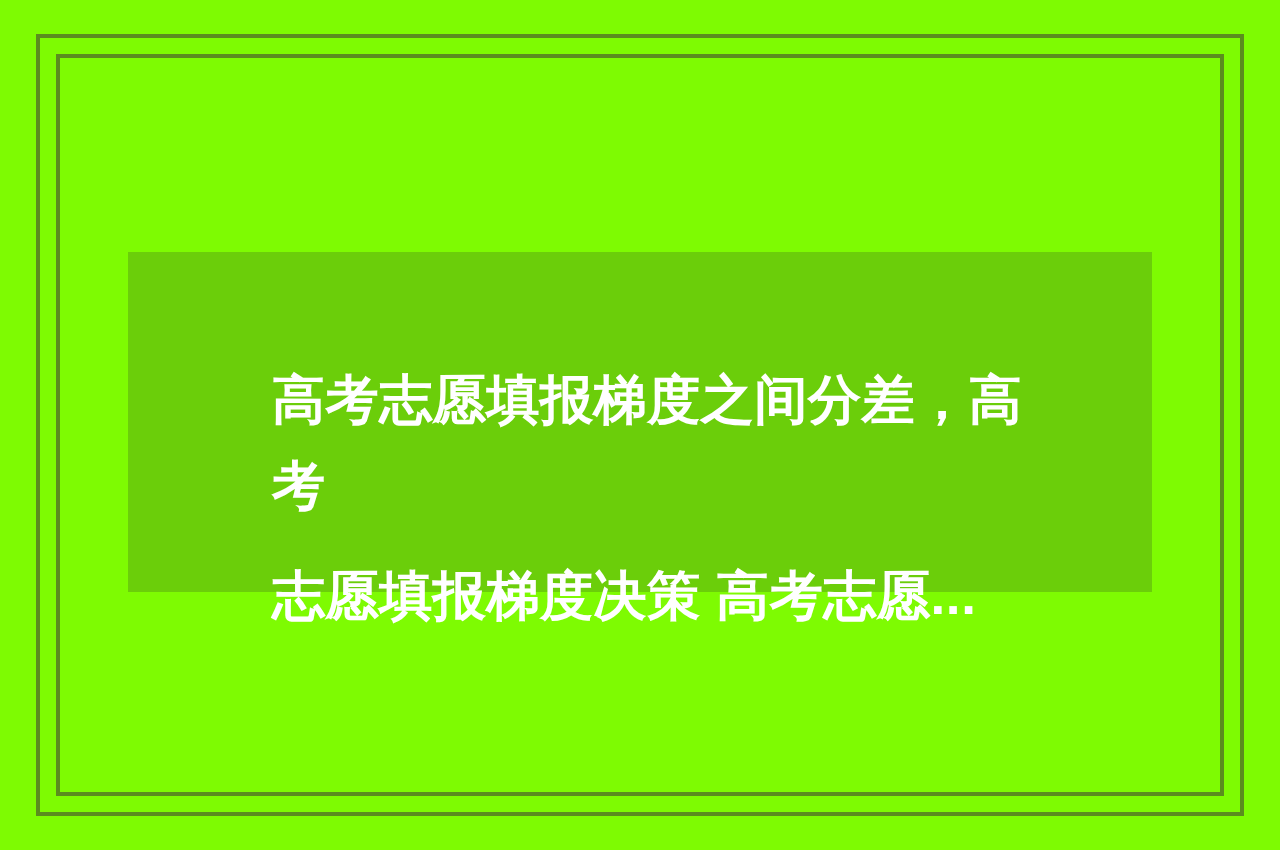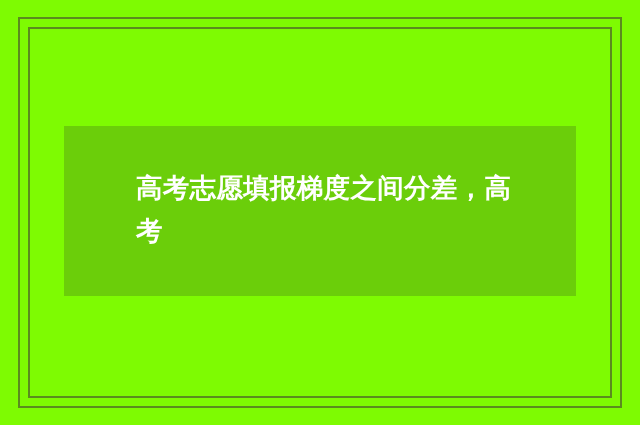--- a/index.html
+++ b/index.html
@@ -65,30 +65,32 @@
     font-size: 26.5px;
     font-weight: bold;
     line-height: 43px;
     letter-spacing: 0.3px;
     white-space: normal;
     word-break: break-all;
     text-align: left;
   }
   .caption-line {
     display: block;
+    margin-top: 12px;
   }
 </style>
 </head>
 <body>
 
 <div id="canvas">
 
   <div class="frame frame-outer"></div>
 
   <div class="frame frame-inner"></div>
 
   <div class="panel"></div>
 
   <div class="caption">
     <span class="caption-line">高考志愿填报梯度之间分差，高考</span>
+    <span class="caption-line">志愿填报梯度决策 高考志愿...</span>
   </div>
 
 </div>
 
 </body></html>

